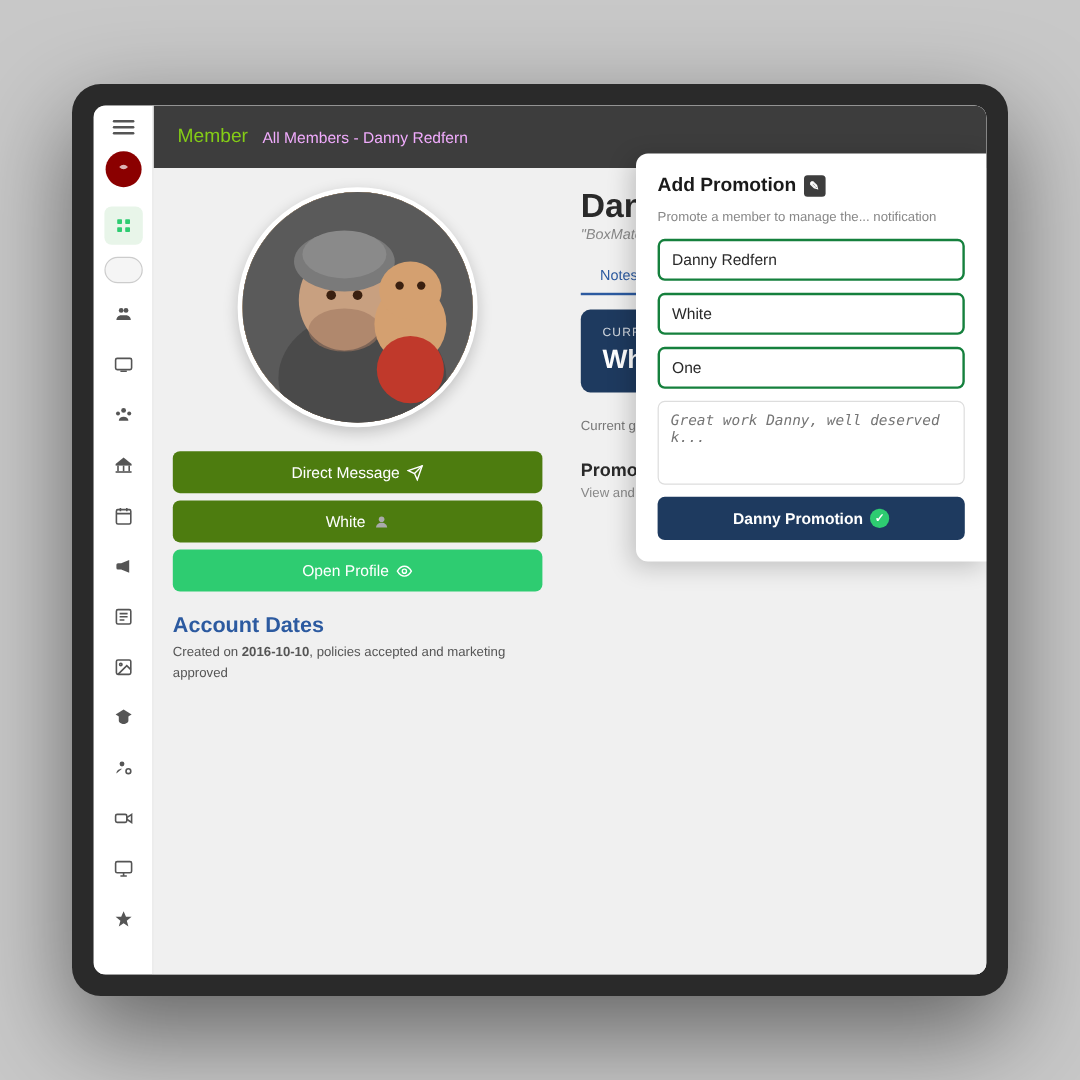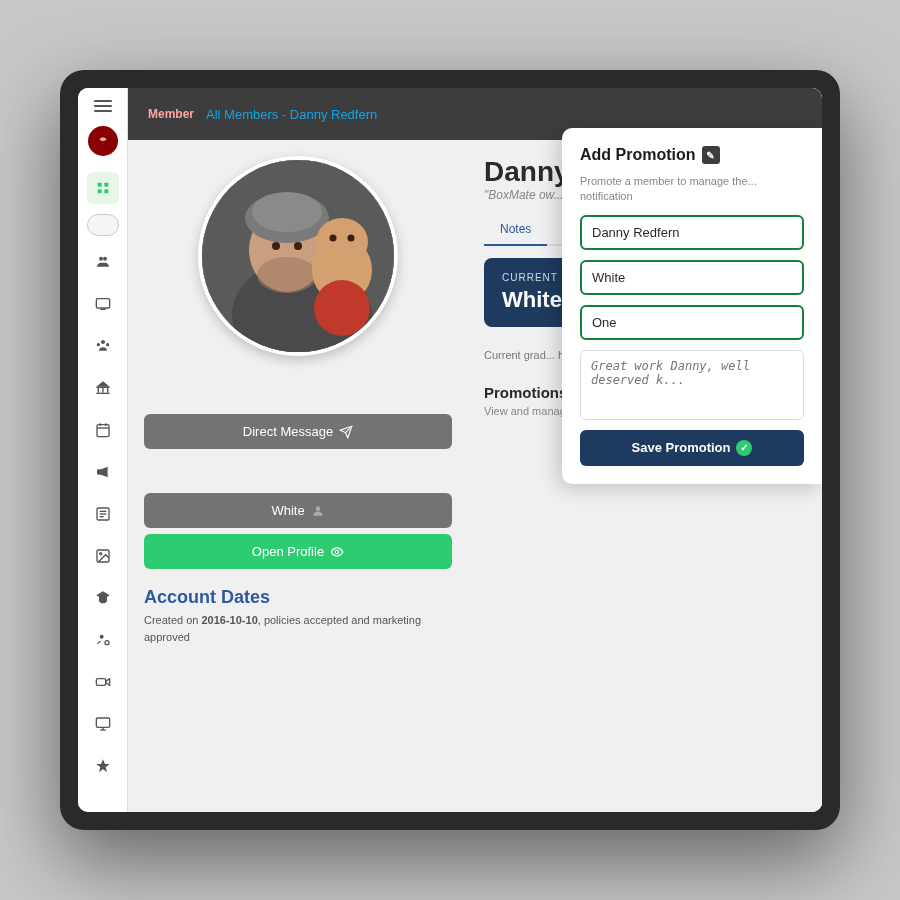--- a/index.html
+++ b/index.html
@@ -122,27 +122,27 @@
     .header-bar {
       background: #3d3d3d;
       padding: 12px 20px;
       display: flex;
       align-items: center;
       gap: 12px;
       height: 52px;
     }
 
     .header-title {
-      color: #fca5a5;
-      font-size: 12px;
-      font-weight: 700;
+      color: #84cc16;
+      font-size: 16px;
+      font-weight: 400;
     }
 
     .breadcrumb {
-      color: #0ea5e9;
+      color: #f0abfc;
       font-size: 13px;
     }
 
     .content-area {
       flex: 1;
       display: flex;
       flex-direction: column;
       background: #f0f0f0;
       overflow: hidden;
     }
@@ -201,23 +201,22 @@
       cursor: pointer;
       font-size: 13px;
       font-weight: 500;
       display: flex;
       align-items: center;
       justify-content: center;
       gap: 6px;
     }
 
     .btn-dark {
-      background: #737373;
+      background: #4d7c0f;
       color: #fff;
-      margin-top: 38px;
     }
 
     .btn-green {
       background: #2ecc71;
       color: #fff;
       justify-content: center;
     }
 
     .account-dates {
       margin-top: 6px;
@@ -331,21 +330,21 @@
 
     .promotions-section p strong {
       font-weight: 700;
       color: #555;
     }
 
     .modal-panel {
       position: absolute;
       top: 40px;
       right: 0;
-      width: 260px;
+      width: 292px;
       background: #fff;
       border-radius: 10px 0 0 10px;
       box-shadow: -4px 4px 20px rgba(0,0,0,0.2);
       padding: 18px;
       display: flex;
       flex-direction: column;
       gap: 10px;
       z-index: 20;
     }
 
@@ -660,20 +659,20 @@
 
         <input class="modal-input" type="text" value="Danny Redfern" style="">
 
         <input class="modal-input" type="text" value="White" style="">
 
         <input class="modal-input" type="text" value="One" style="">
 
         <textarea class="modal-textarea" placeholder="Great work Danny, well deserved k..." style=""></textarea>
 
         <button class="btn-save-promo">
-          <span>Save Promotion</span>
+          <span>Danny Promotion</span>
           <div class="checkmark">✓</div>
         </button>
       </div>
 
     </div>
   </div>
 </div>
 
 </body></html>

